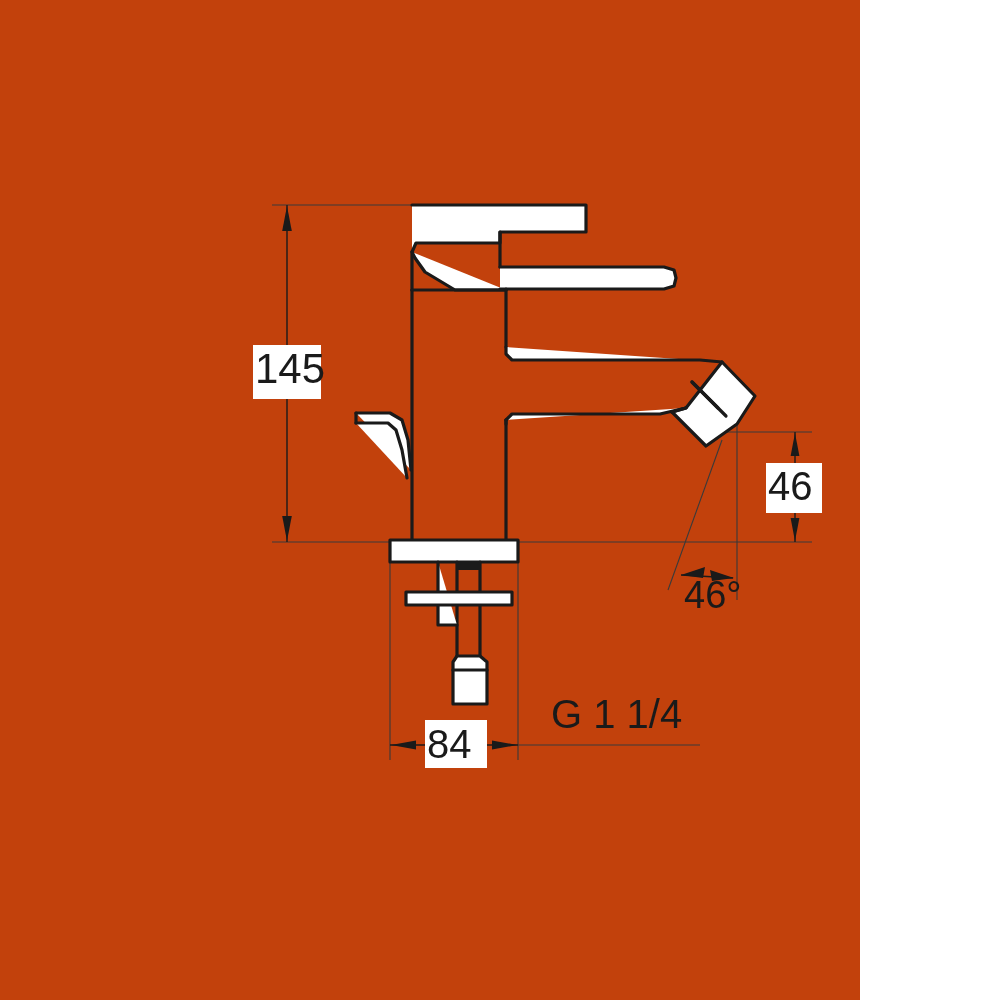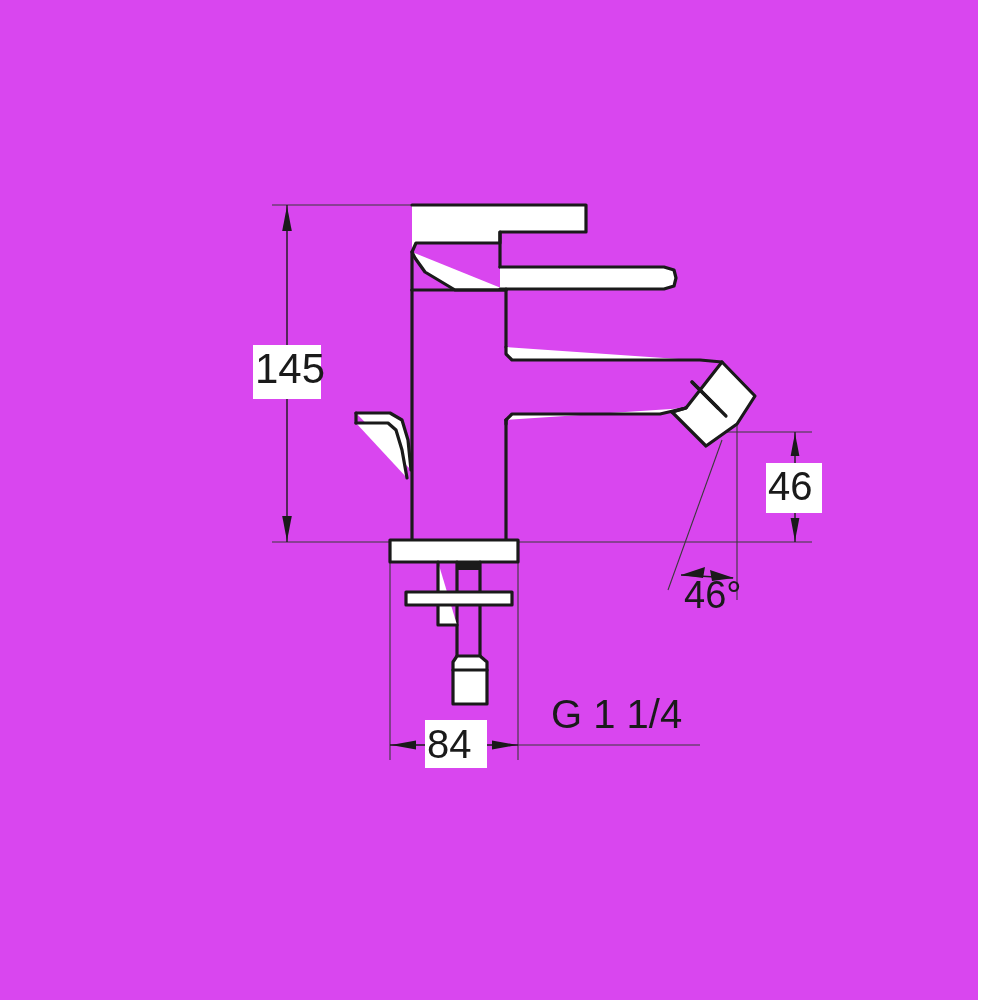--- a/index.html
+++ b/index.html
@@ -9,23 +9,23 @@
     background: #ffffff;
   }
   body {
     width: 1000px;
     height: 1000px;
     font-family: "Liberation Sans", sans-serif;
     overflow: hidden;
   }
   #drawing-root {
     position: relative;
-    width: 978px;
+    width: 860px;
     height: 1000px;
-    background: #d946ef;
+    background: #c2410c;
   }
   #drawing-svg {
     position: absolute;
     top: 0;
     left: 0;
     width: 1000px;
     height: 1000px;
     display: block;
   }
   .dim-text {

